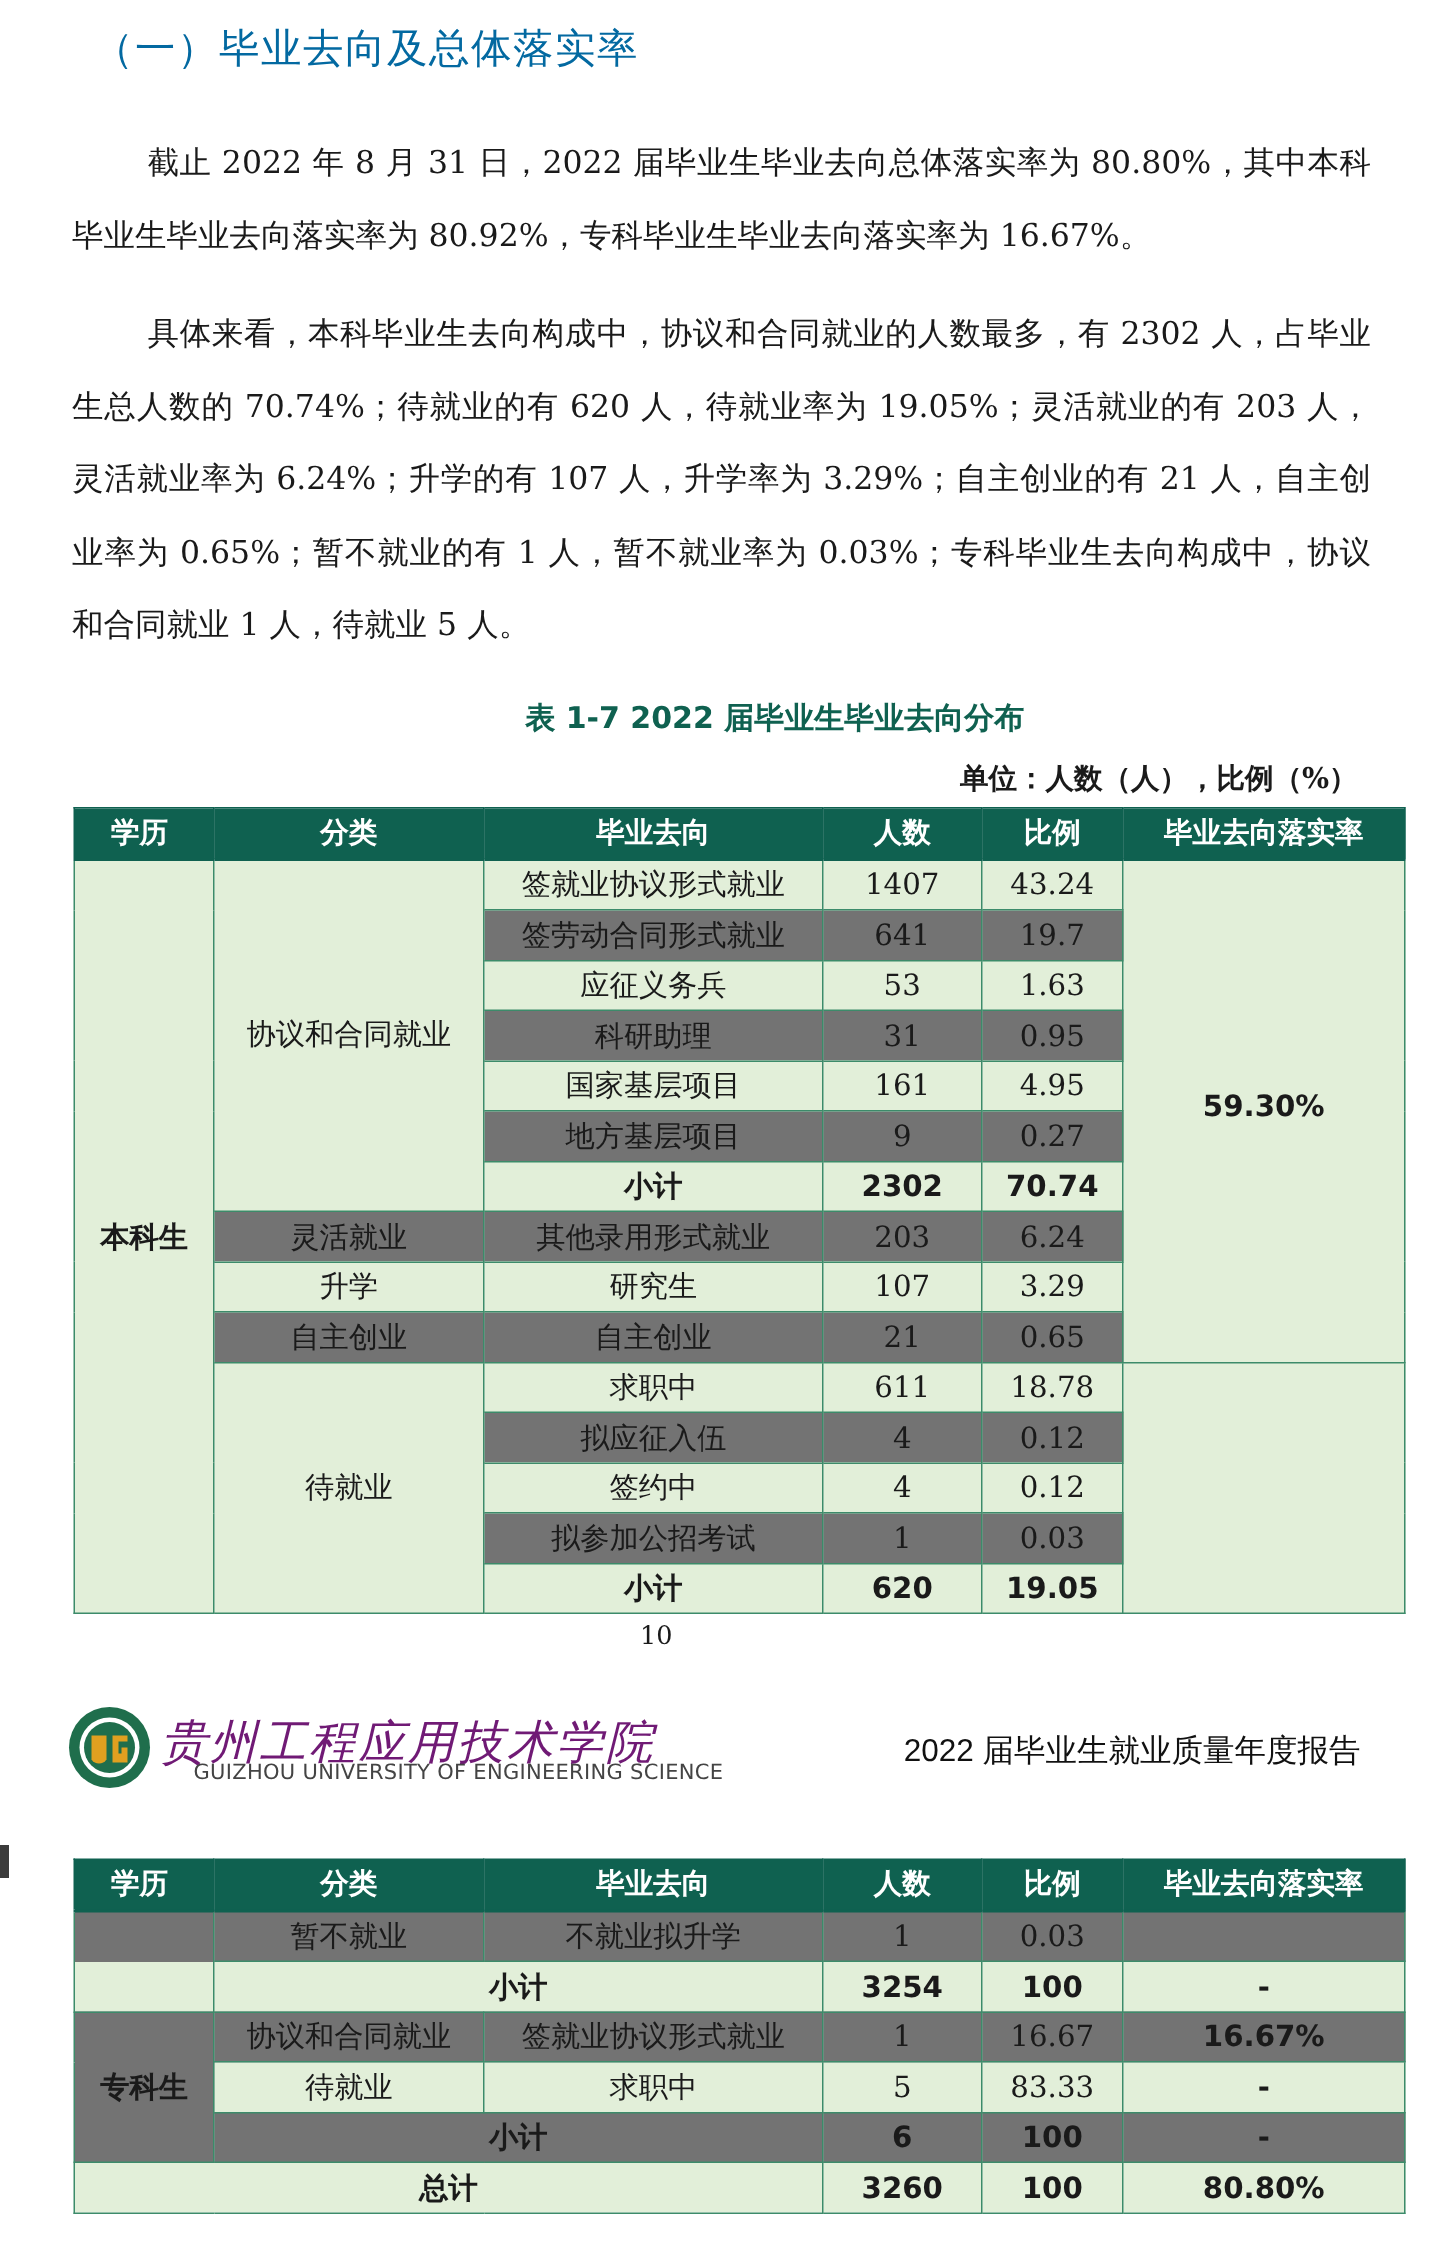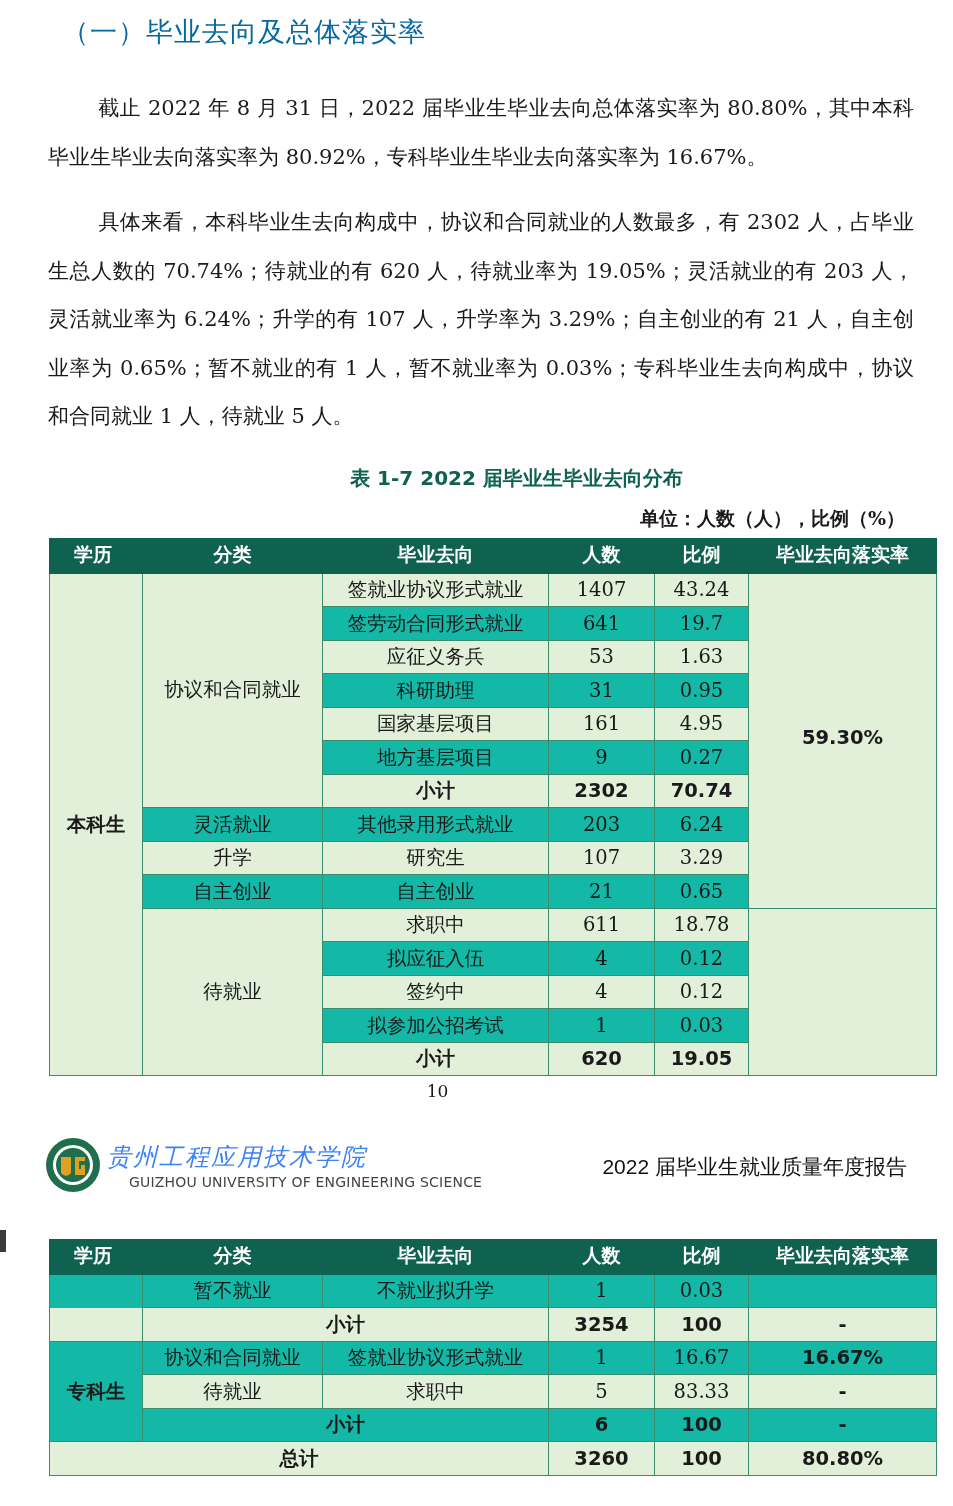--- a/index.html
+++ b/index.html
@@ -12,29 +12,29 @@
   .p1 { top:84px; }
   .p2 { top:198px; }
   .table-caption { position:absolute; left:0; width:953px; top:465px; text-align:center;
          font-family:"DejaVu Sans","Liberation Sans",sans-serif; font-weight:bold; font-size:20px; color:#0f6150;margin-left:40px; }
   .unit-note { position:absolute; right:48px; top:506px; font-size:19px;font-weight:bold; }
   table.dest { position:absolute; left:37px; width:887px; border-collapse:collapse; table-layout:fixed; font-size:19.5px;margin-left:12px; }
   table.dest td, table.dest th { border:1.5px solid #3c8b6a; text-align:center; padding:0; height:32.5px; }
   table.dest th { background:#0f6150; color:#ffffff; font-family:"DejaVu Sans","Liberation Sans",sans-serif;
          font-weight:bold; font-size:19px; border-color:#0f6150; border-bottom:2px solid #0f6150; }
   .g { background:#e2efd9; }
-  .w { background:#14b8a6; }
+  .w { background:#737373; }
   .b { font-weight:bold; font-family:"DejaVu Sans","Liberation Sans",sans-serif; }
   .t1 { top:538px; }
   .t2 { top:1239px; }
   .page-number { position:absolute; left:0; width:875px; top:1081px; text-align:center; font-size:17px; }
   .page-header { position:absolute; left:45px; top:1137px; width:870px; height:60px; }
   .logo { position:absolute; left:0; top:0; width:56px; height:56px; }
   .school-cn { position:absolute; left:62px; top:4px; font-family:Liberation Serif, serif; font-style:italic;
-         font-size:24px; color:#3b82f6; letter-spacing:2px; }
+         font-size:31px; color:#701a75; letter-spacing:2px; }
   .school-en { position:absolute; left:84px; top:37px; font-family:"DejaVu Sans","Liberation Sans",sans-serif;
          font-size:14px; color:#444; letter-spacing:0.2px; }
   .report-title { position:absolute; right:8px; top:16px; font-family:Liberation Sans, sans-serif;
          font-size:21px; color:#111; }
   .left-mark { position:absolute; left:0; top:1230px; width:6px; height:22px; background:#3b3b3b; }
 </style>
 </head>
 <body>
 
 <div class="section-title">（一）毕业去向及总体落实率</div>

